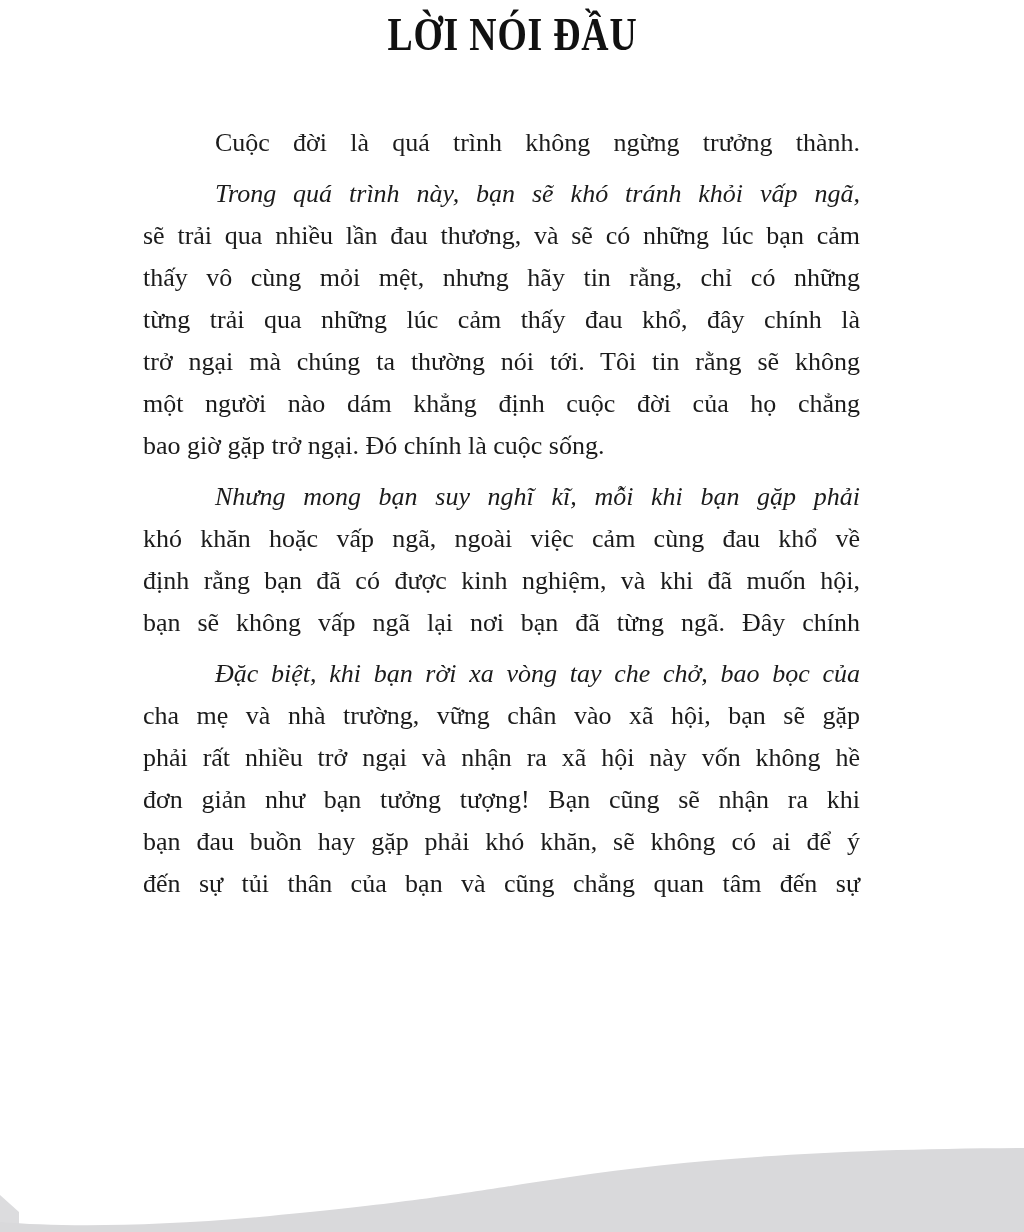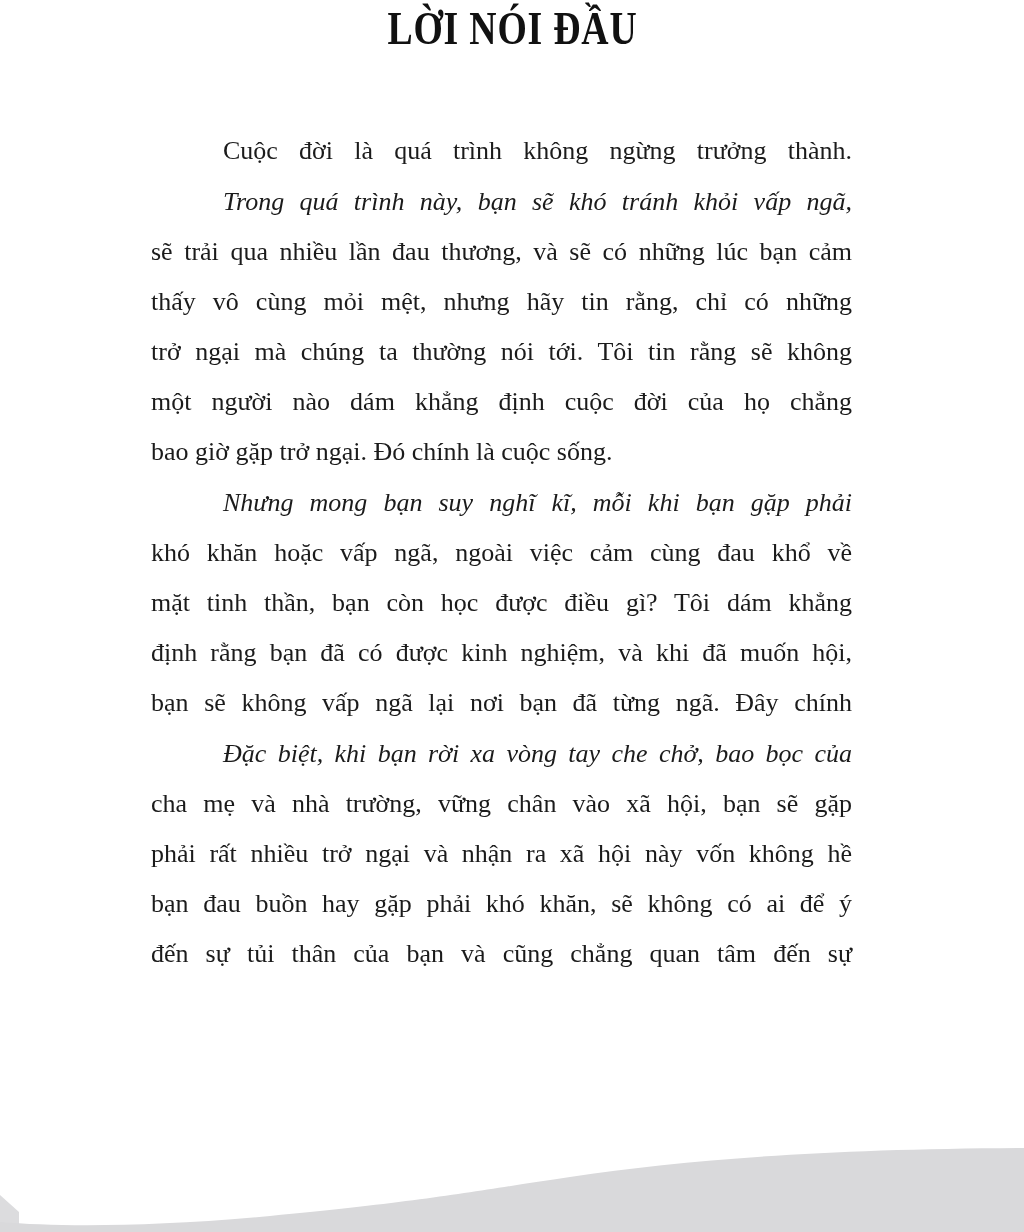--- a/index.html
+++ b/index.html
@@ -6,21 +6,21 @@
   .page {
     position: relative;
     width: 1024px;
     height: 1232px;
     background: #ffffff;
     overflow: hidden;
     font-family: "Liberation Serif", serif;
   }
   .title-wrap {
     position: absolute;
-    top: 2px;
+    top: 8px;
     left: 0;
     width: 100%;
     text-align: center;
   }
   .title {
     display: inline-block;
     font-family: "Liberation Serif", serif;
     font-weight: bold;
     font-size: 46px;
     line-height: 54px;
@@ -33,21 +33,21 @@
   .body-text {
     position: absolute;
     left: 143px;
     top: 122px;
     width: 717px;
     color: #1b1b1b;
   }
   .line {
     font-size: 26px;
     line-height: 42px;
-    margin: 8px;
+    margin: 0;
     text-align: justify;
     text-align-last: justify;
     -moz-text-align-last: justify;
   }
   .line.indent { text-indent: 72px; }
   .line.gap { margin-top: 9px; font-style: italic; }
   .line.last { text-align-last: left; -moz-text-align-last: left; }
   .bottom-wave {
     position: absolute;
     left: 0;
@@ -65,31 +65,32 @@
   <div class="title-wrap">
     <span class="title">LỜI NÓI ĐẦU</span>
   </div>
 
   <div class="body-text">
 
   <p class="line indent">Cuộc đời là quá trình không ngừng trưởng thành.</p>
       <p class="line indent gap">Trong quá trình này, bạn sẽ khó tránh khỏi vấp ngã,</p>
       <p class="line">sẽ trải qua nhiều lần đau thương, và sẽ có những lúc bạn cảm</p>
       <p class="line">thấy vô cùng mỏi mệt, nhưng hãy tin rằng, chỉ có những</p>
+      <p class="line">từng trải qua những lúc cảm thấy đau khổ, đây chính là</p>
       <p class="line">trở ngại mà chúng ta thường nói tới. Tôi tin rằng sẽ không</p>
       <p class="line">một người nào dám khẳng định cuộc đời của họ chẳng</p>
       <p class="line last">bao giờ gặp trở ngại. Đó chính là cuộc sống.</p>
       <p class="line indent gap">Nhưng mong bạn suy nghĩ kĩ, mỗi khi bạn gặp phải</p>
       <p class="line">khó khăn hoặc vấp ngã, ngoài việc cảm cùng đau khổ về</p>
-      <p class="line">mặt tinh thần, bạn còn học được điều gì? Tôi dám khẳng</p>
       <p class="line">định rằng bạn đã có được kinh nghiệm, và khi đã muốn hội,</p>
       <p class="line">bạn sẽ không vấp ngã lại nơi bạn đã từng ngã. Đây chính</p>
       <p class="line indent gap">Đặc biệt, khi bạn rời xa vòng tay che chở, bao bọc của</p>
       <p class="line">cha mẹ và nhà trường, vững chân vào xã hội, bạn sẽ gặp</p>
       <p class="line">phải rất nhiều trở ngại và nhận ra xã hội này vốn không hề</p>
+      <p class="line">đơn giản như bạn tưởng tượng! Bạn cũng sẽ nhận ra khi</p>
       <p class="line">bạn đau buồn hay gặp phải khó khăn, sẽ không có ai để ý</p>
       <p class="line">đến sự tủi thân của bạn và cũng chẳng quan tâm đến sự</p>
     </div>
 
   <svg class="bottom-wave" viewBox="0 0 1024 145" preserveAspectRatio="none" xmlns="http://www.w3.org/2000/svg">
     <path d="M0,108 L19,125 L19,145 L0,145 Z" fill="#dcdcde"></path>
     <path d="M0,135 C60,140 150,140 270,129 C430,114 480,103 570,90 C690,72 830,62 1024,61 L1024,145 L0,145 Z" fill="#d9d9db"></path>
   </svg>
 
 </div>

